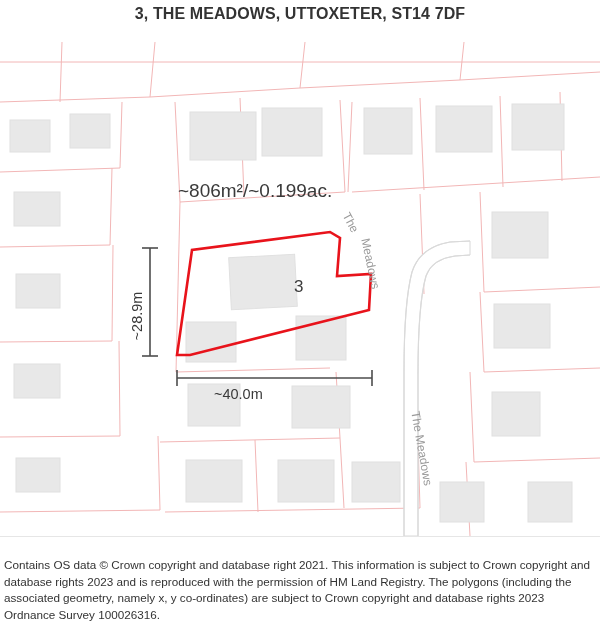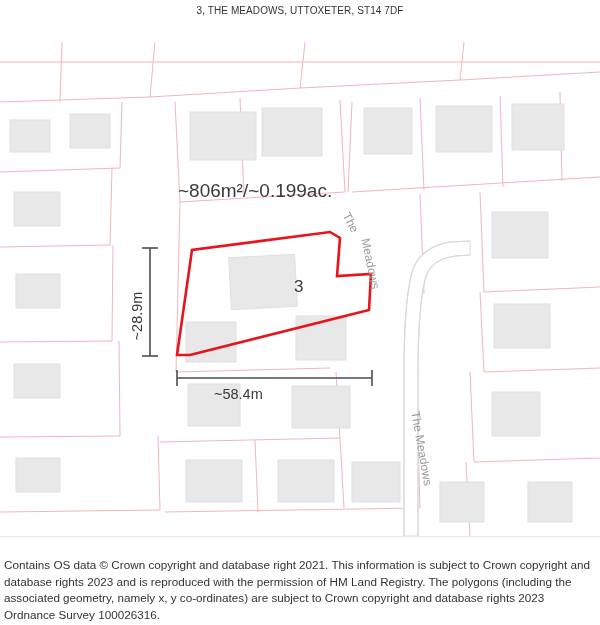--- a/index.html
+++ b/index.html
@@ -22,24 +22,25 @@
   
   .header {
     position: absolute;
     left: 0;
     top: 0;
     width: 600px;
     height: 42px;
     text-align: center;
   }
   .header-title {
-    font-size: 10px;
+    font-size: 16px;
     color: #333;
     margin: 5px 0 16px 0;
     letter-spacing: 0.1px;
+    font-weight: bold;
   }
   .header-sub {
     font-size: 11.5px;
     color: #333;
     margin: 4px 0 0 0;
   }
   
   .map {
     position: absolute;
     left: 0;
@@ -238,21 +239,21 @@
         <path d="M177 328 L177 344" fill="none"></path>
         <path d="M372 328 L372 344" fill="none"></path>
       </g>
     </svg>
 
     <div class="area-label">~806m²/~0.199ac.</div>
     <div class="plot-number">3</div>
     <div class="dim-vertical">
         <span>~28.9m</span>
       </div>
-    <div class="dim-horizontal">~58.4m</div>
+    <div class="dim-horizontal">~40.0m</div>
 
     <div class="street-label street-1">The</div>
     <div class="street-label street-2">Meadows</div>
     <div class="street-label street-3">The Meadows</div>
   </div>
 
   <div class="footer">
     <p>Contains OS data © Crown copyright and database right 2021. This information is subject to Crown copyright and database rights 2023 and is reproduced with the permission of HM Land Registry. The polygons (including the associated geometry, namely x, y co-ordinates) are subject to Crown copyright and database rights 2023 Ordnance Survey 100026316.</p>
   </div>
 

